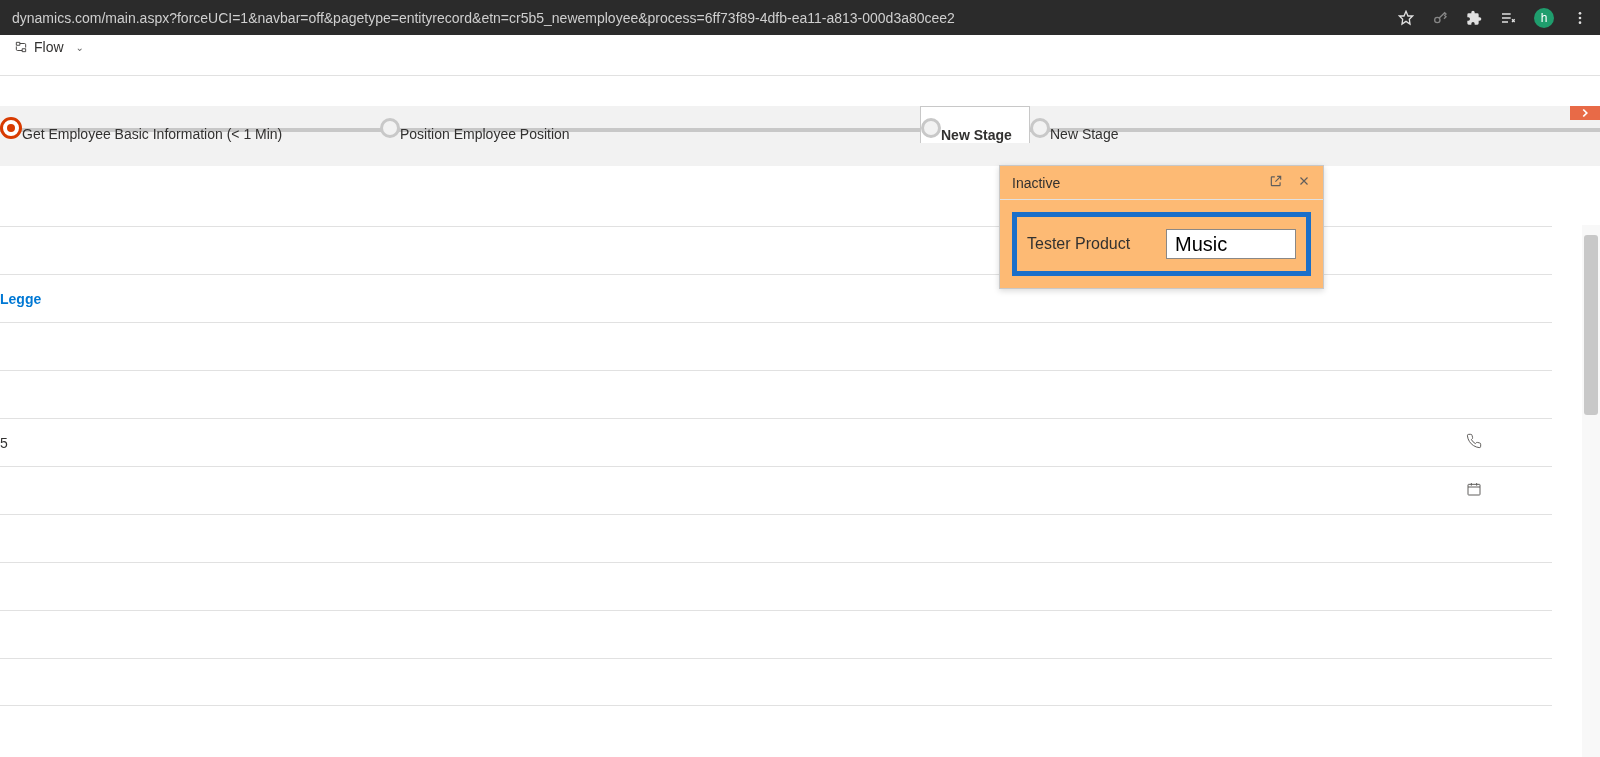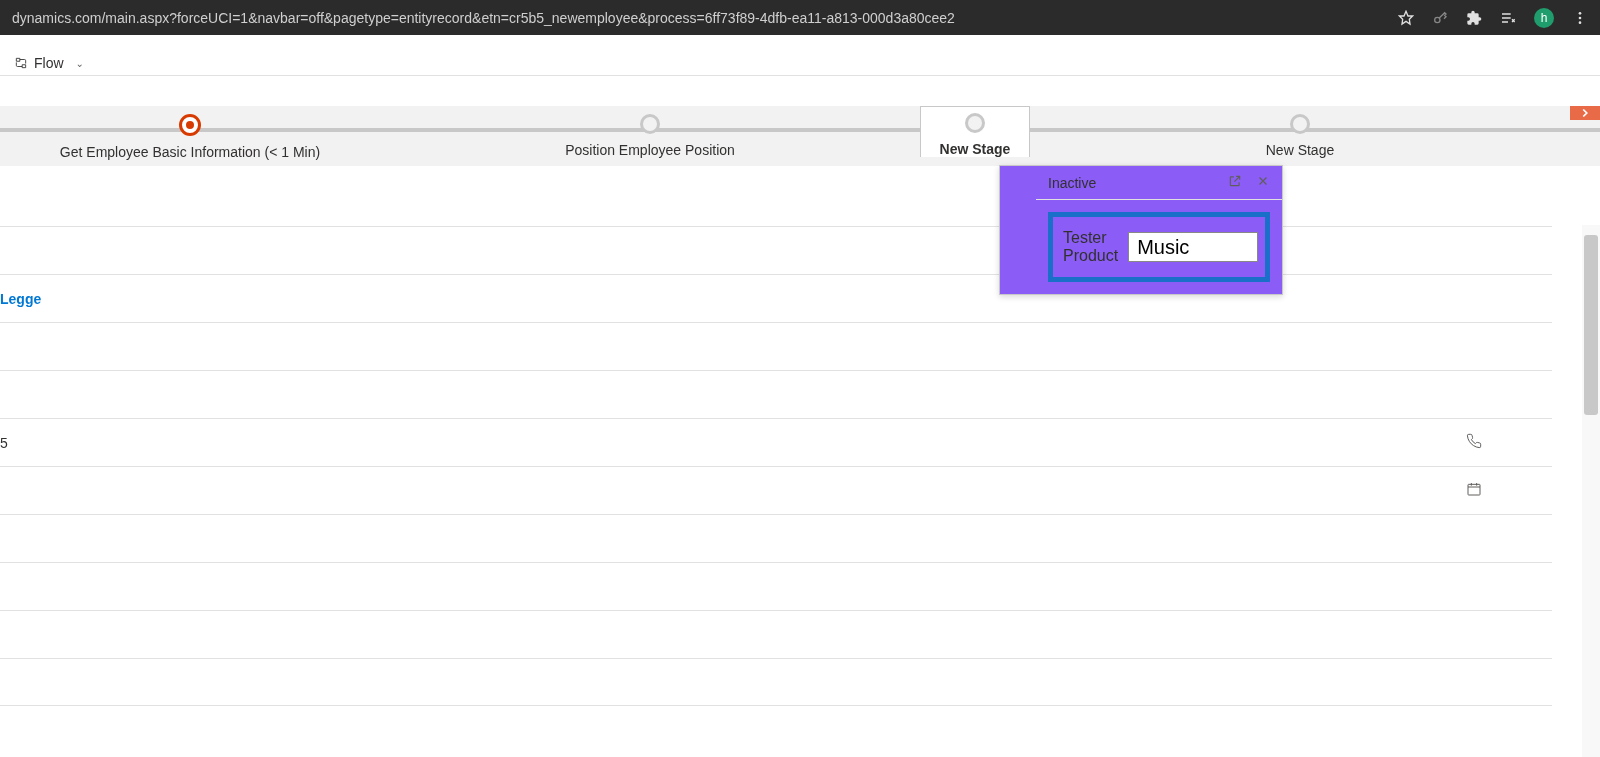--- a/index.html
+++ b/index.html
@@ -19,21 +19,21 @@
     .url-area { flex: 1; white-space: nowrap; overflow: hidden; }
     .browser-icons { display: flex; align-items: center; gap: 18px; margin-left: 12px; }
     .browser-icon { width: 16px; height: 16px; display: inline-flex; align-items: center; justify-content: center; color: #e0e0e0; }
     .avatar { width: 20px; height: 20px; border-radius: 50%; background: #1f9d6d; color: #fff; font-size: 12px; display: inline-flex; align-items: center; justify-content: center; }
 
     
     .toolbar {
       height: 41px;
       border-bottom: 1px solid #e1e1e1;
       display: flex;
-      align-items: flex-end;
+      align-items: flex-start;
       padding-left: 6px;
       font-size: 14px;
       color: #323130;
     }
     .flow-btn { display: inline-flex; align-items: center; gap: 6px; padding: 4px 8px; cursor: pointer; }
     .flow-icon-svg { width: 14px; height: 14px; }
     .chevron { font-size: 10px; color: #666; margin-left: 6px; }
 
     
     .process-wrap { position: relative; margin-top: 30px; }
@@ -49,21 +49,21 @@
       top: 22px;
       left: 0;
       right: 0;
       height: 4px;
       background: #c8c8c8;
     }
     .stage {
       position: relative;
       flex: 1 1 0;
       display: flex;
-      flex-direction: column;
+      flex-direction: row;
       align-items: center;
       padding-top: 12px;
     }
     .stage-circle {
       width: 20px; height: 20px;
       border: 3px solid #c8c8c8;
       border-radius: 50%;
       background: #f2f2f2;
       position: relative;
       z-index: 2;
@@ -110,26 +110,25 @@
       justify-content: center;
       color: #fff;
       cursor: pointer;
     }
 
     
     .flyout {
       position: absolute;
       top: 59px;
       left: 999px;
-      width: 284px;
-      background: #8b5cf6;
+      width: 325px;
+      background: #fdba74;
       border: 1px solid #c8c8c8;
       box-shadow: 0 2px 6px rgba(0,0,0,0.15);
       z-index: 10;
-      padding-left: 36px;
     }
     .flyout-header {
       display: flex;
       align-items: center;
       justify-content: space-between;
       padding: 8px 12px;
       border-bottom: 1px solid #e1e1e1;
       font-size: 14px;
       color: #323130;
     }

